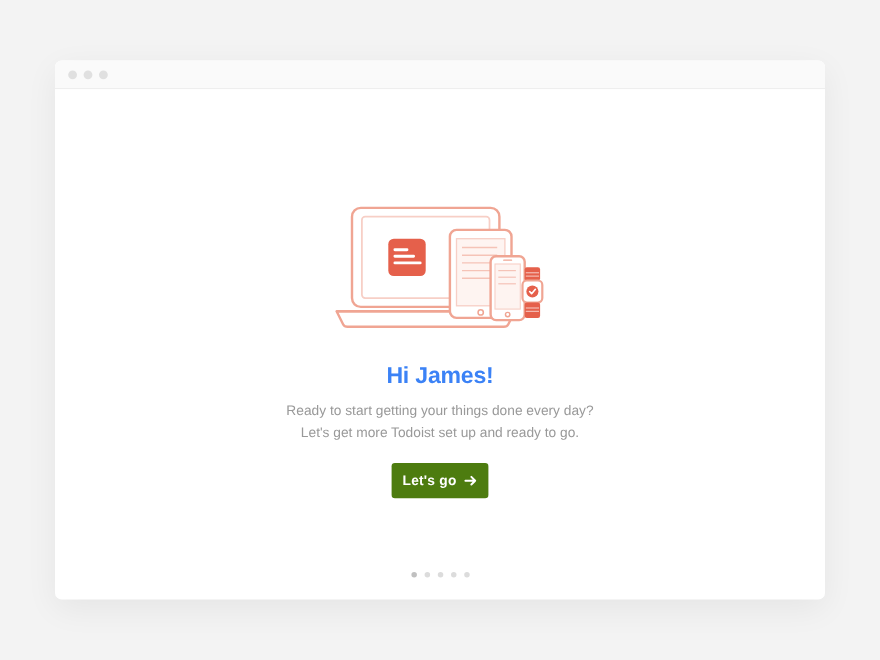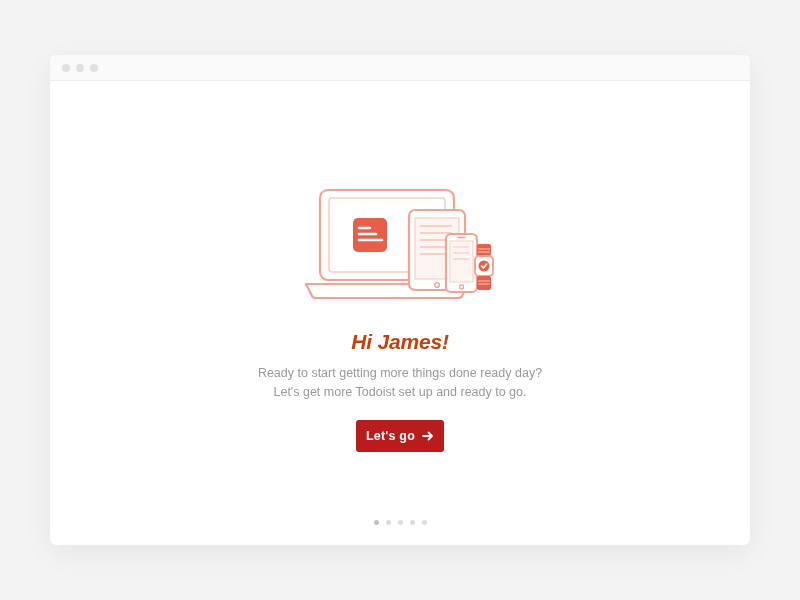--- a/index.html
+++ b/index.html
@@ -45,35 +45,34 @@
       justify-content: center;
       padding: 20px 30px 10px 30px;
       position: relative;
     }
     .illustration {
       margin-bottom: 16px;
     }
     h1.greeting {
       font-size: 21px;
       font-weight: 600;
-      color: #c2410c;
+      color: #3b82f6;
       margin-bottom: 10px;
       letter-spacing: -0.2px;
-      font-style: italic;
     }
     p.subtitle {
       font-size: 12.5px;
       line-height: 1.55;
       color: #999999;
       text-align: center;
       margin-bottom: 18px;
       max-width: 360px;
     }
     .cta-btn {
-      background: #b91c1c;
+      background: #4d7c0f;
       color: #ffffff;
       border: none;
       border-radius: 3px;
       padding: 9px 10px;
       font-size: 12.5px;
       font-weight: 600;
       letter-spacing: 0.2px;
       display: inline-flex;
       align-items: center;
       gap: 7px;
@@ -152,21 +151,21 @@
         <line x1="178" y1="100" x2="190" y2="100" stroke="#ffffff" stroke-width="0.9" opacity="0.7"></line>
 
         <circle cx="184" cy="82" r="5.5" fill="#e5604b"></circle>
         <path d="M181.5 82 L183.3 84 L186.7 80" stroke="#ffffff" stroke-width="1.5" fill="none" stroke-linecap="round" stroke-linejoin="round"></path>
       </svg>
     </div>
 
     <h1 class="greeting">Hi James!</h1>
 
     <p class="subtitle">
-      <span>Ready to start getting more things done ready day?</span><br>
+      <span>Ready to start getting your things done every day?</span><br>
       <span>Let's get more Todoist set up and ready to go.</span>
     </p>
 
     <button class="cta-btn">
       <span>Let's go</span>
       <svg width="12" height="10" viewBox="0 0 12 10">
         <path d="M1 5 L10 5 M6.5 1.5 L10 5 L6.5 8.5" stroke="#ffffff" stroke-width="1.8" fill="none" stroke-linecap="round" stroke-linejoin="round"></path>
       </svg>
     </button>
 

